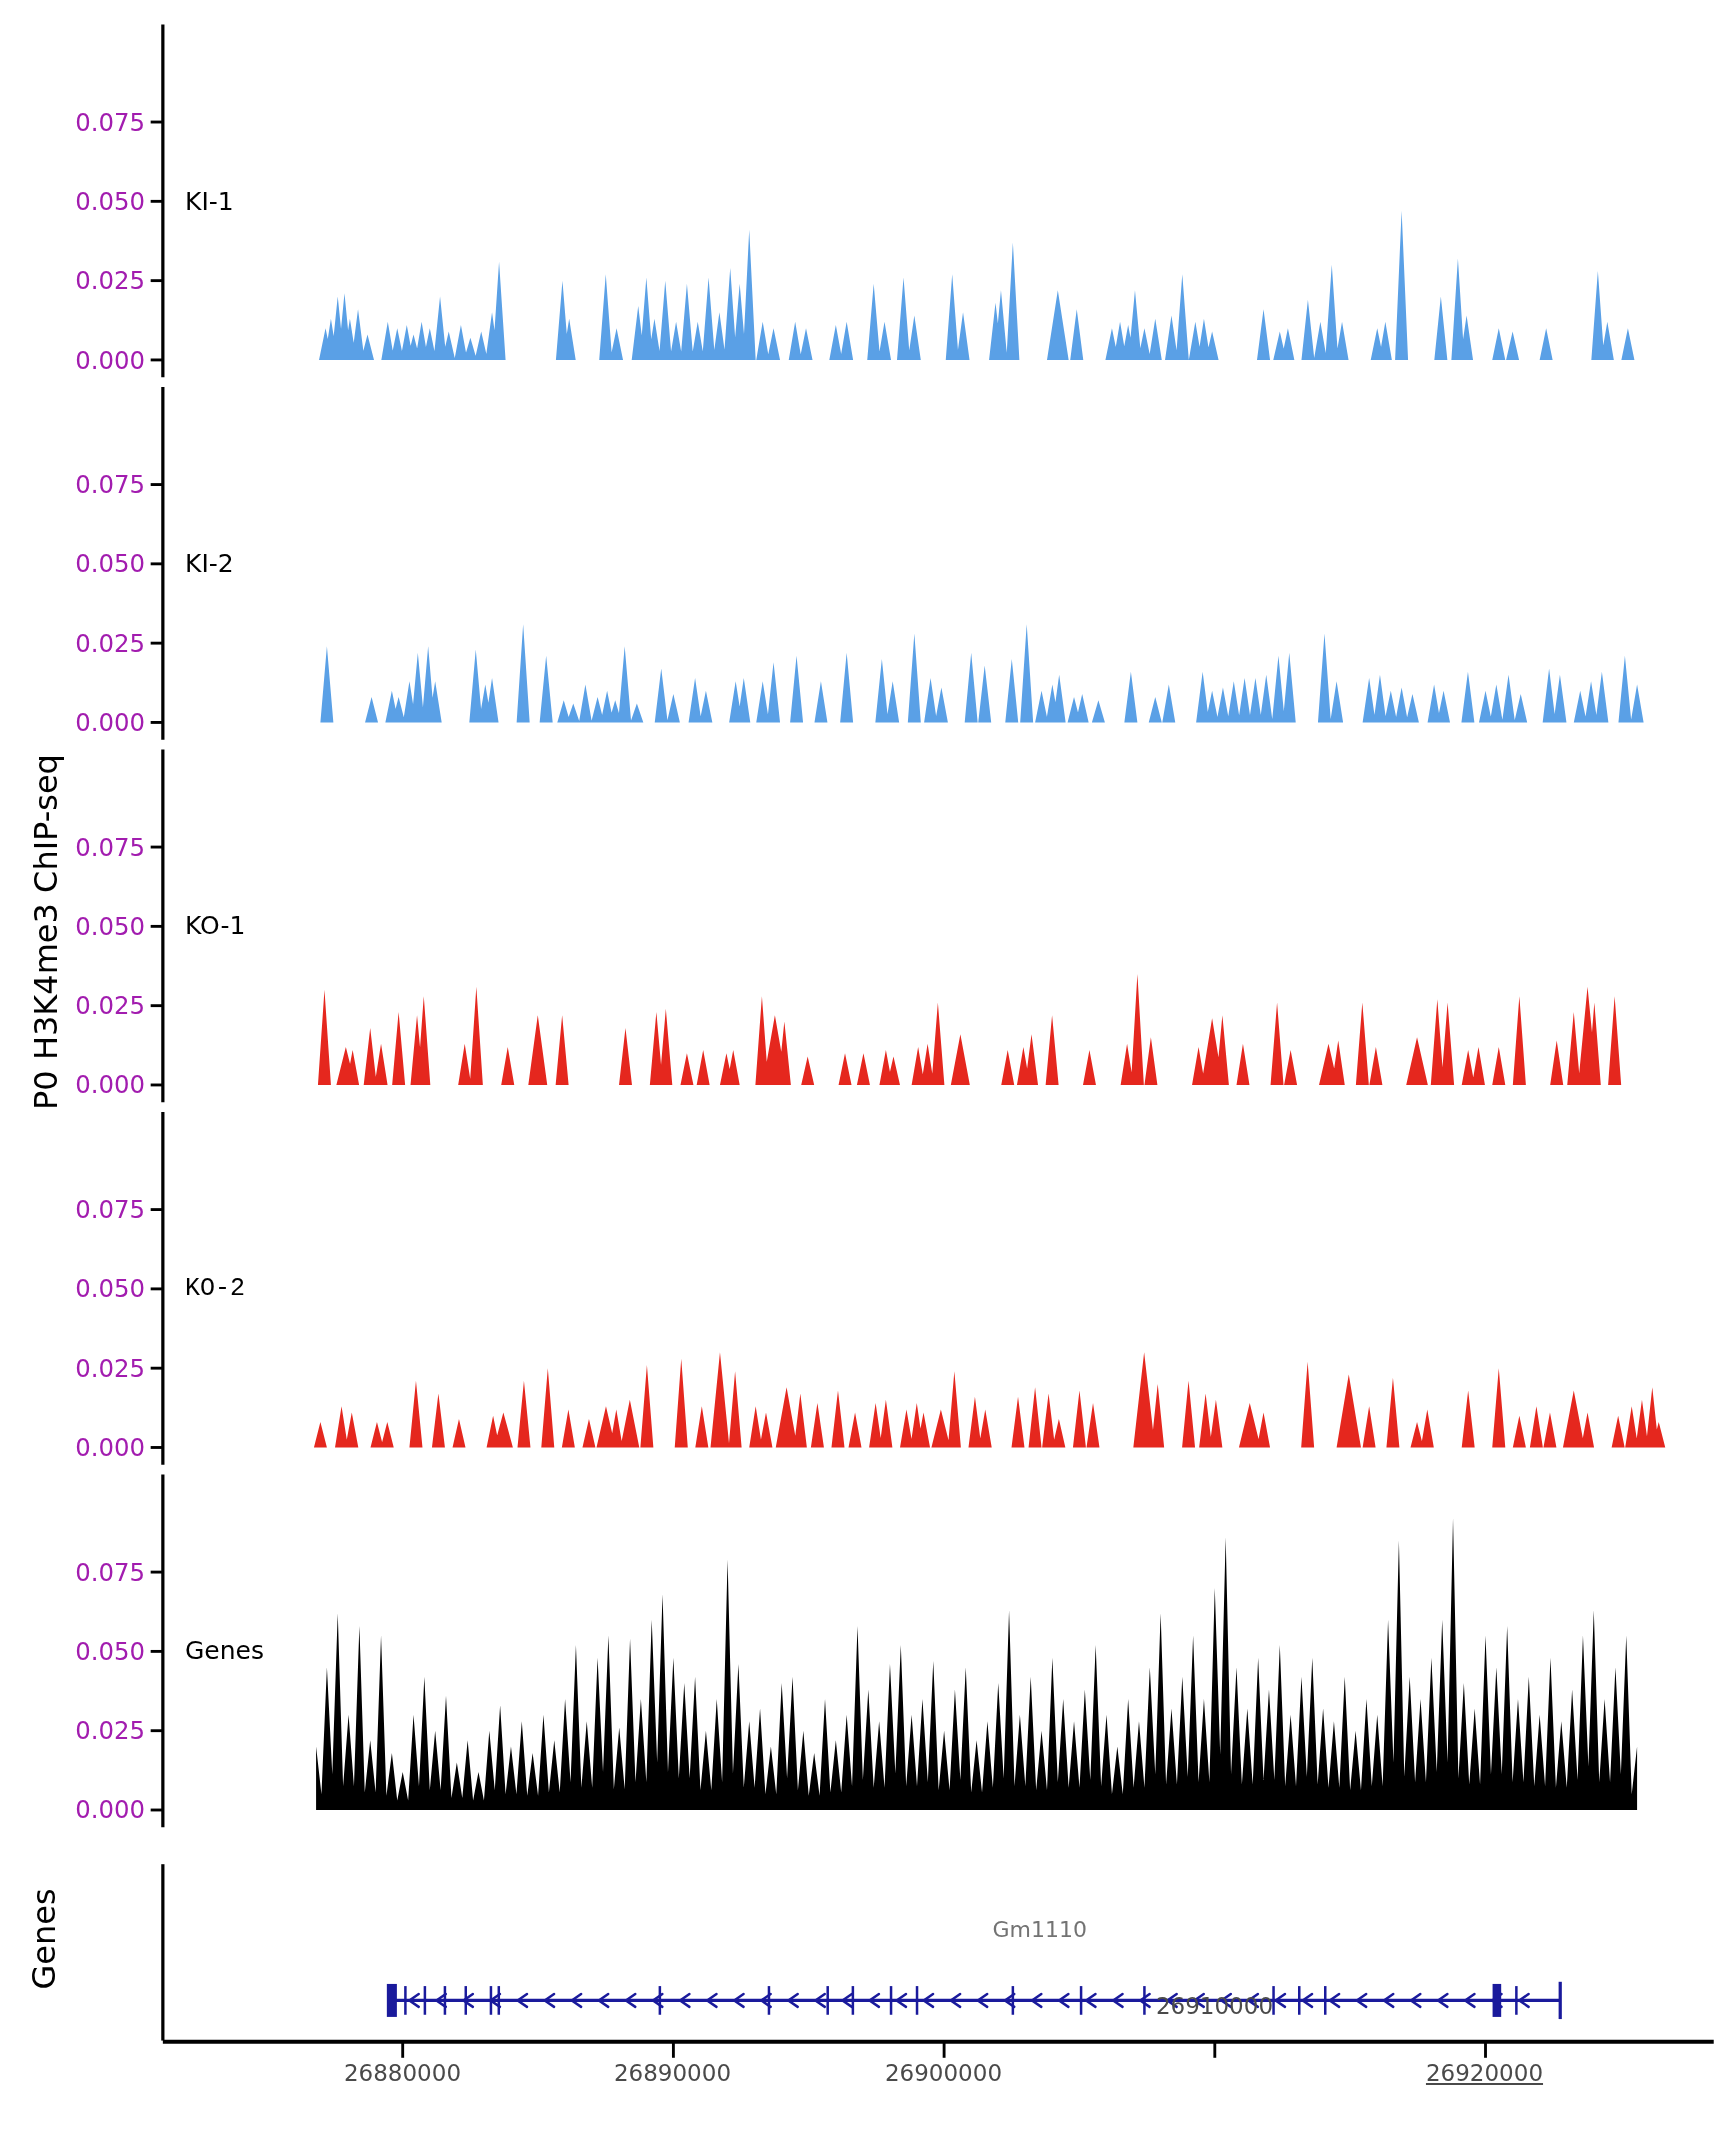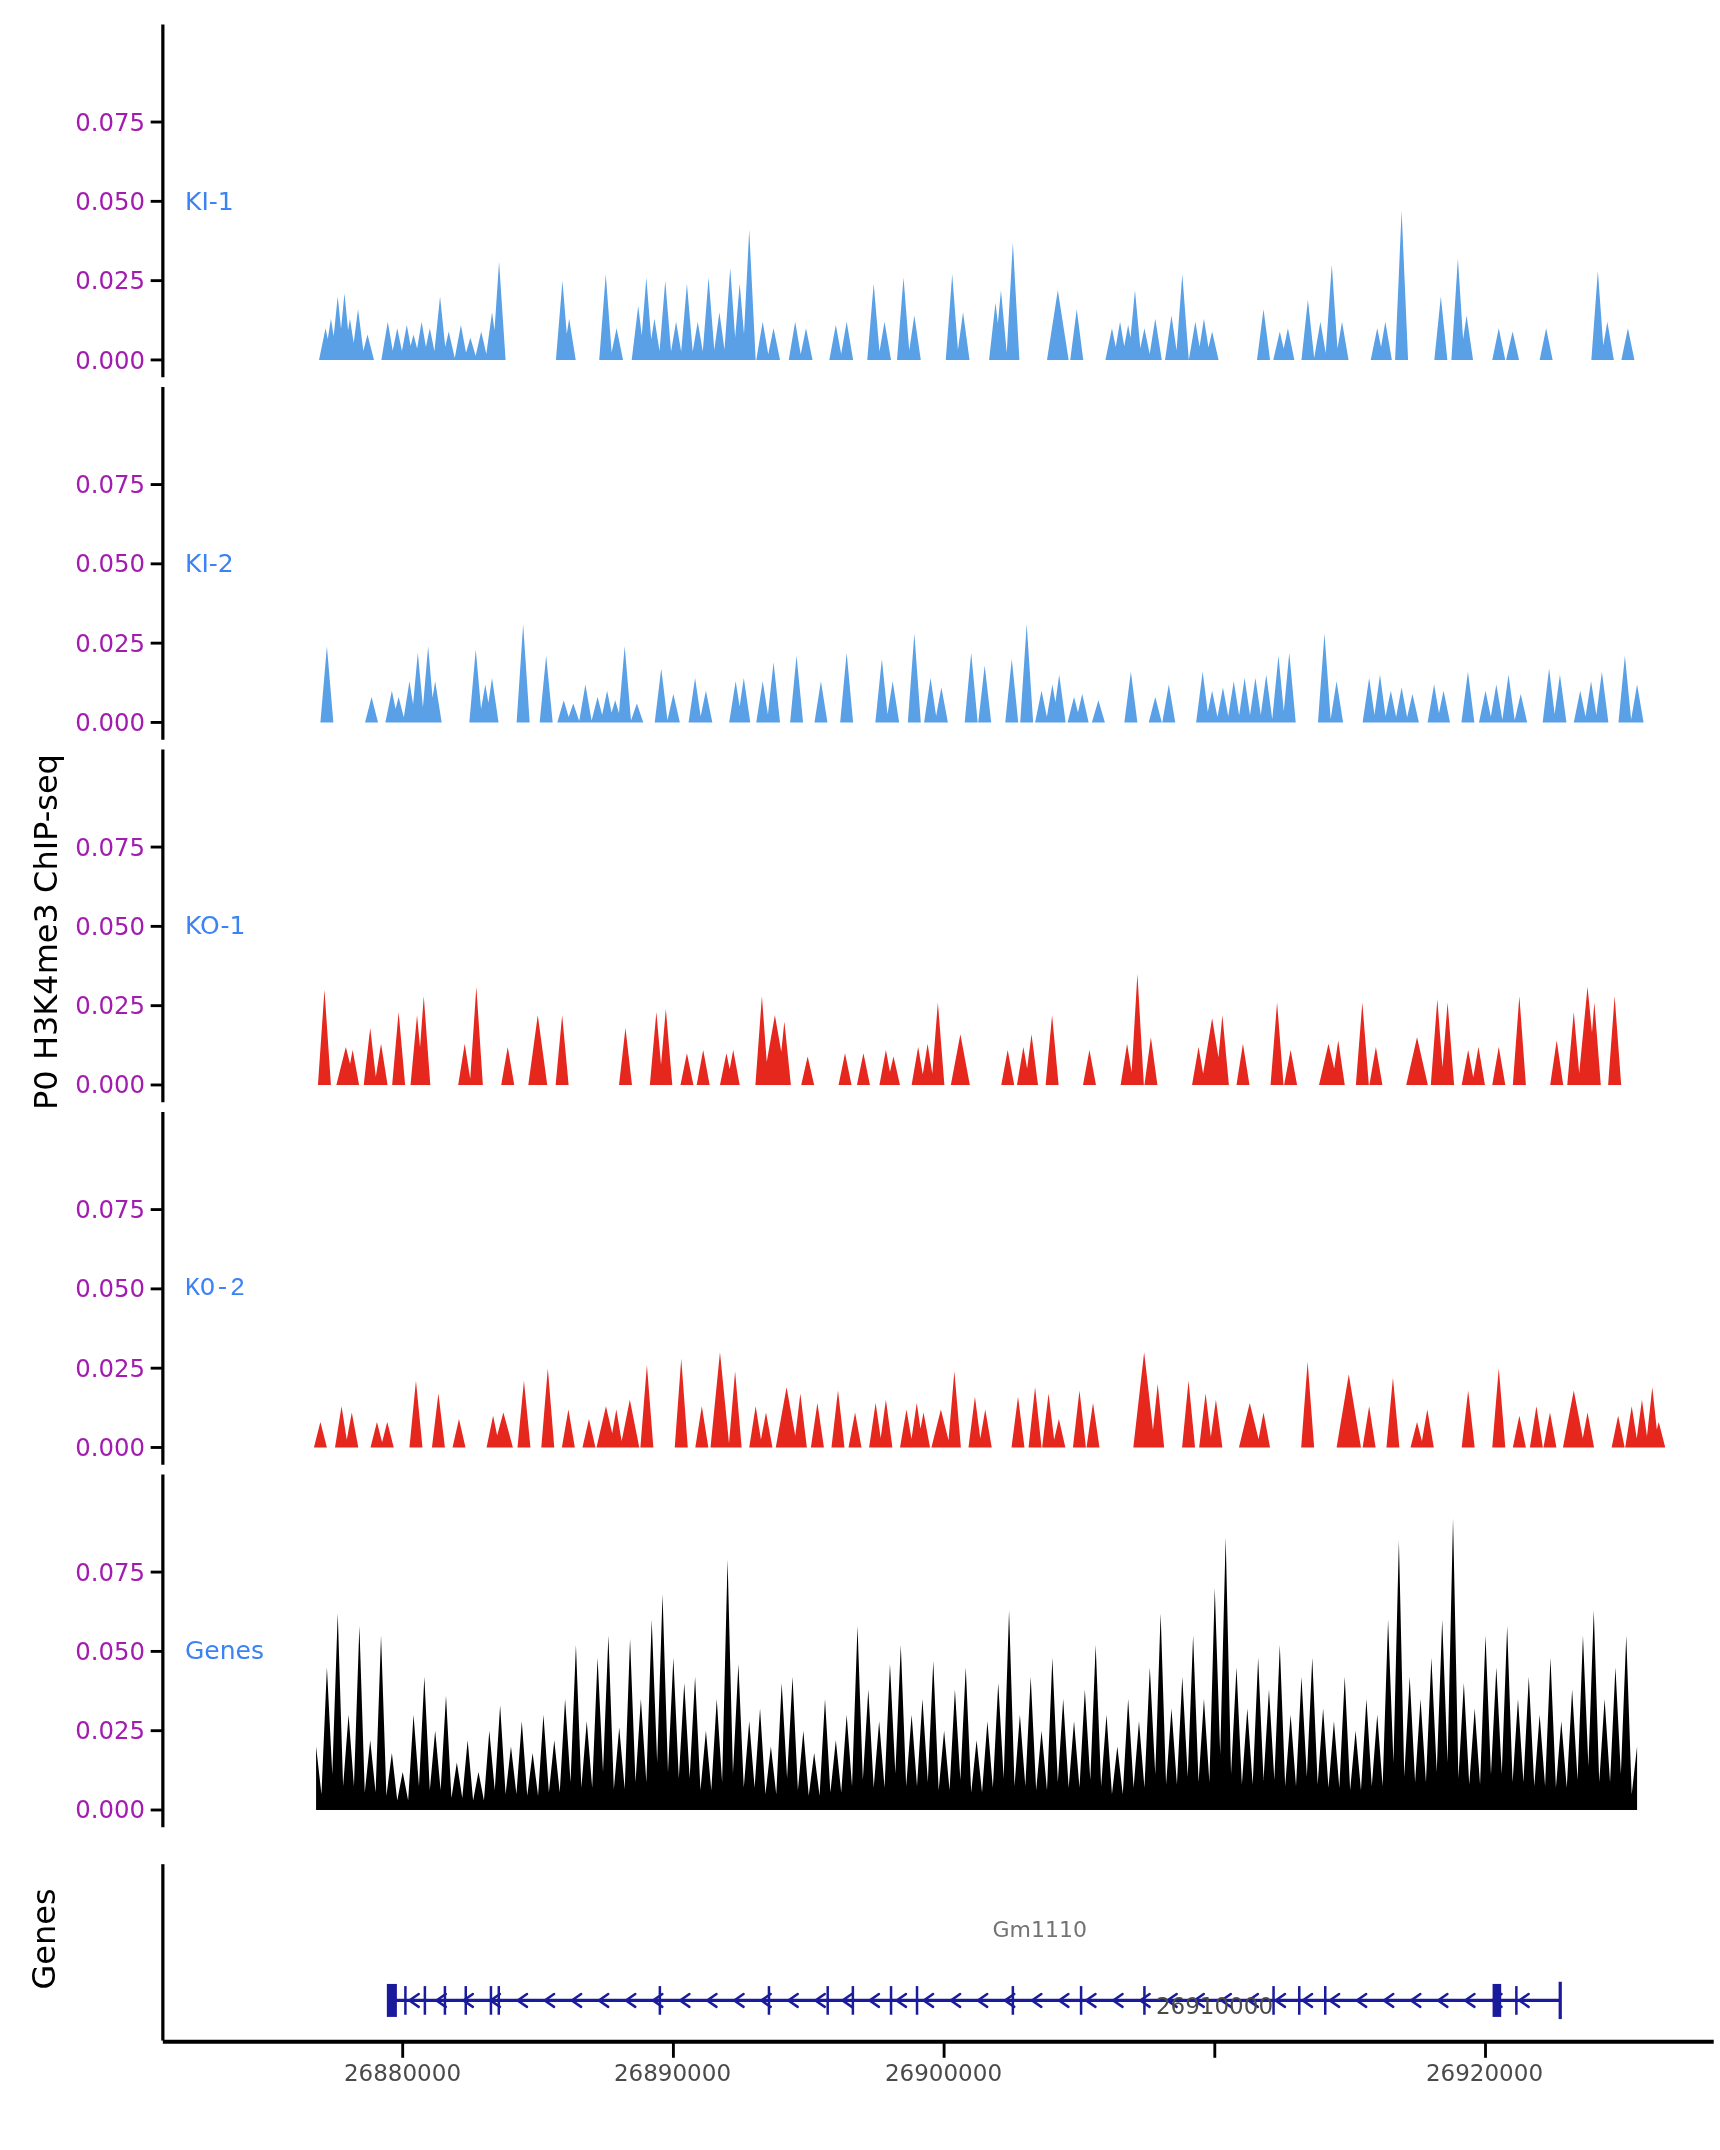--- a/index.html
+++ b/index.html
@@ -2,21 +2,21 @@
 <html style="font-size:11.5px"><head>
 <meta charset="utf-8">
 <style>
   html,body{margin:0;padding:0;background:#ffffff;}
   #figure{position:relative;width:1721px;height:2151px;background:#ffffff;overflow:hidden;
           font-family:"DejaVu Sans","Liberation Sans",sans-serif;}
   #chart-svg{position:absolute;left:0;top:0;}
   .rot-label{position:absolute;text-align:center;color:#000;white-space:nowrap;}
   .ytick{position:absolute;width:108px;text-align:right;font-size:24.4px;color:#a21caf;line-height:29px;}
   .xtick{position:absolute;width:229px;text-align:center;font-size:23px;color:#4a4a4a;line-height:29px;}
-  .tracklab{position:absolute;font-size:25px;color:#3b82f6;line-height:32px;}
+  .tracklab{position:absolute;font-size:25px;color:#000000;line-height:32px;}
   .genename{position:absolute;width:215px;text-align:right;font-size:22px;color:#737373;line-height:27px;}
   .xlabel{position:absolute;width:502px;text-align:center;font-size:32px;color:#000;line-height:37px;}
 </style>
 </head>
 <body>
 
 <div id="figure">
   <svg id="chart-svg" width="1721" height="2151" viewBox="0 0 2400 3000">
       <line x1="227" y1="34" x2="227" y2="526" stroke="#000000" stroke-width="4.5"></line>
       <line x1="210" y1="502" x2="227" y2="502" stroke="#000000" stroke-width="4"></line>
@@ -152,16 +152,16 @@
       <div class="tracklab" style="left:185px;top:1273px;font-family:Liberation Mono, monospace;">KO-2</div>
       <div class="ytick" style="left:37px;top:1795px;">0.000</div>
       <div class="ytick" style="left:37px;top:1716px;">0.025</div>
       <div class="ytick" style="left:37px;top:1637px;">0.050</div>
       <div class="ytick" style="left:37px;top:1558px;">0.075</div>
       <div class="tracklab" style="left:185px;top:1635px;">Genes</div>
       <div class="xtick" style="left:288px;top:2059px;">26880000</div>
       <div class="xtick" style="left:558px;top:2059px;">26890000</div>
       <div class="xtick" style="left:829px;top:2059px;">26900000</div>
       <div class="xtick" style="left:1100px;top:1992px;">26910000</div>
-      <div class="xtick" style="left:1370px;top:2059px;">26920000</div>
+      <div class="xtick" style="left:1370px;top:2059px;text-decoration:underline;">26920000</div>
     </div>
 </div>
 
 
 </body></html>

